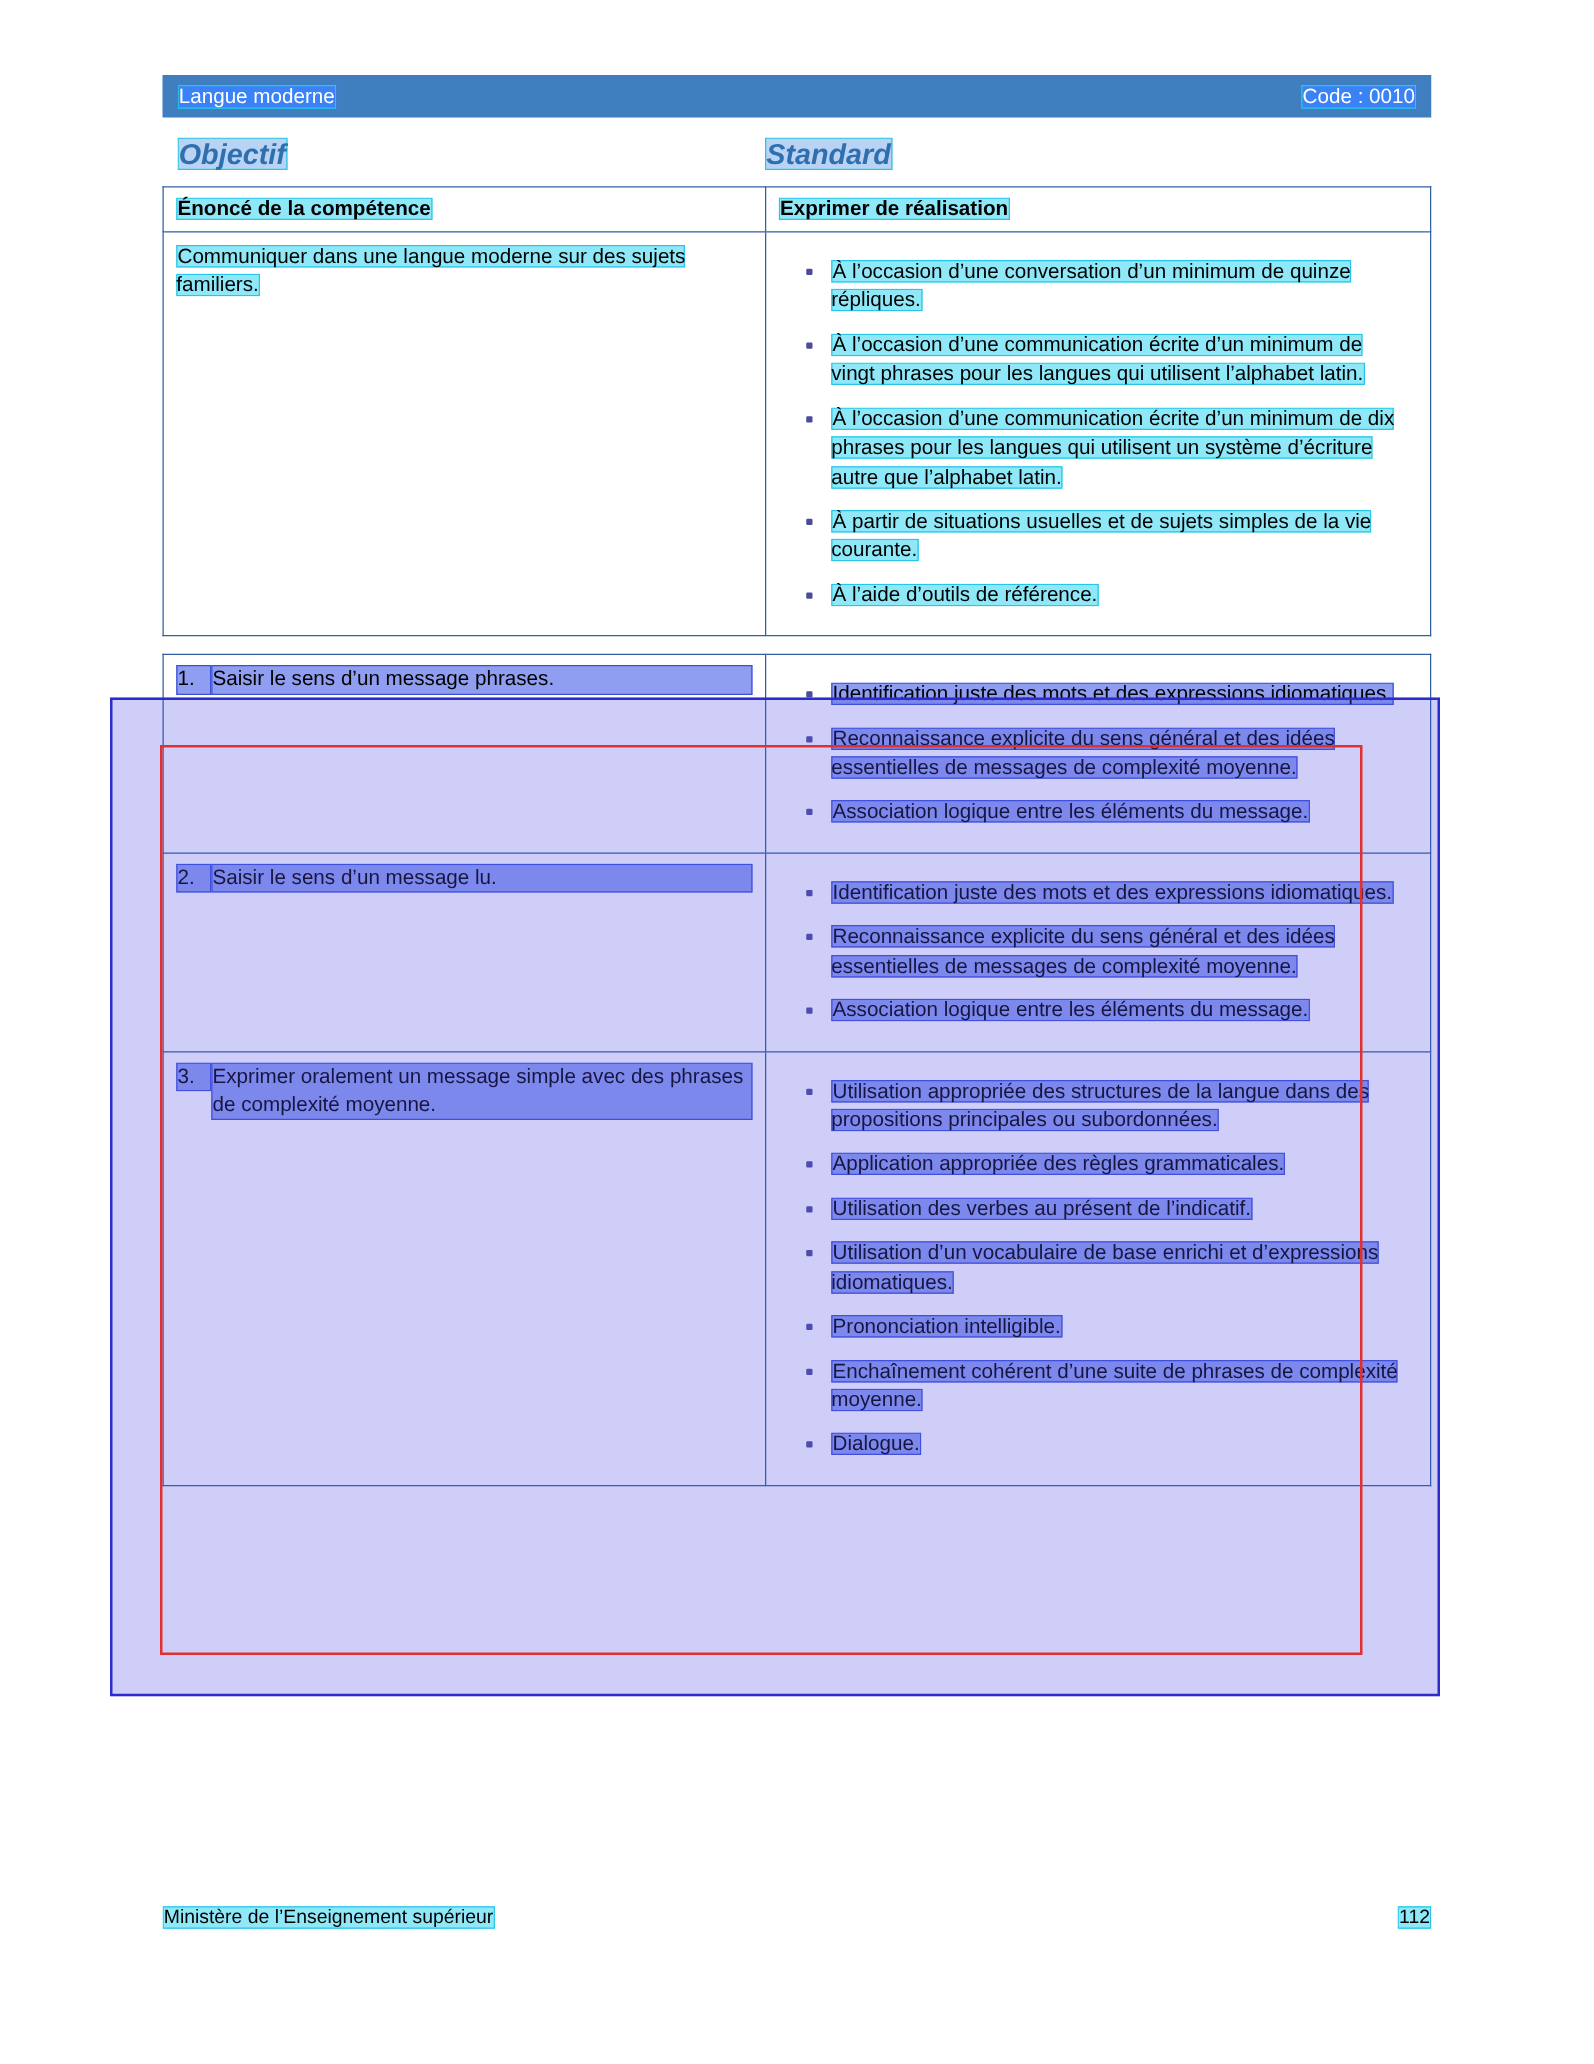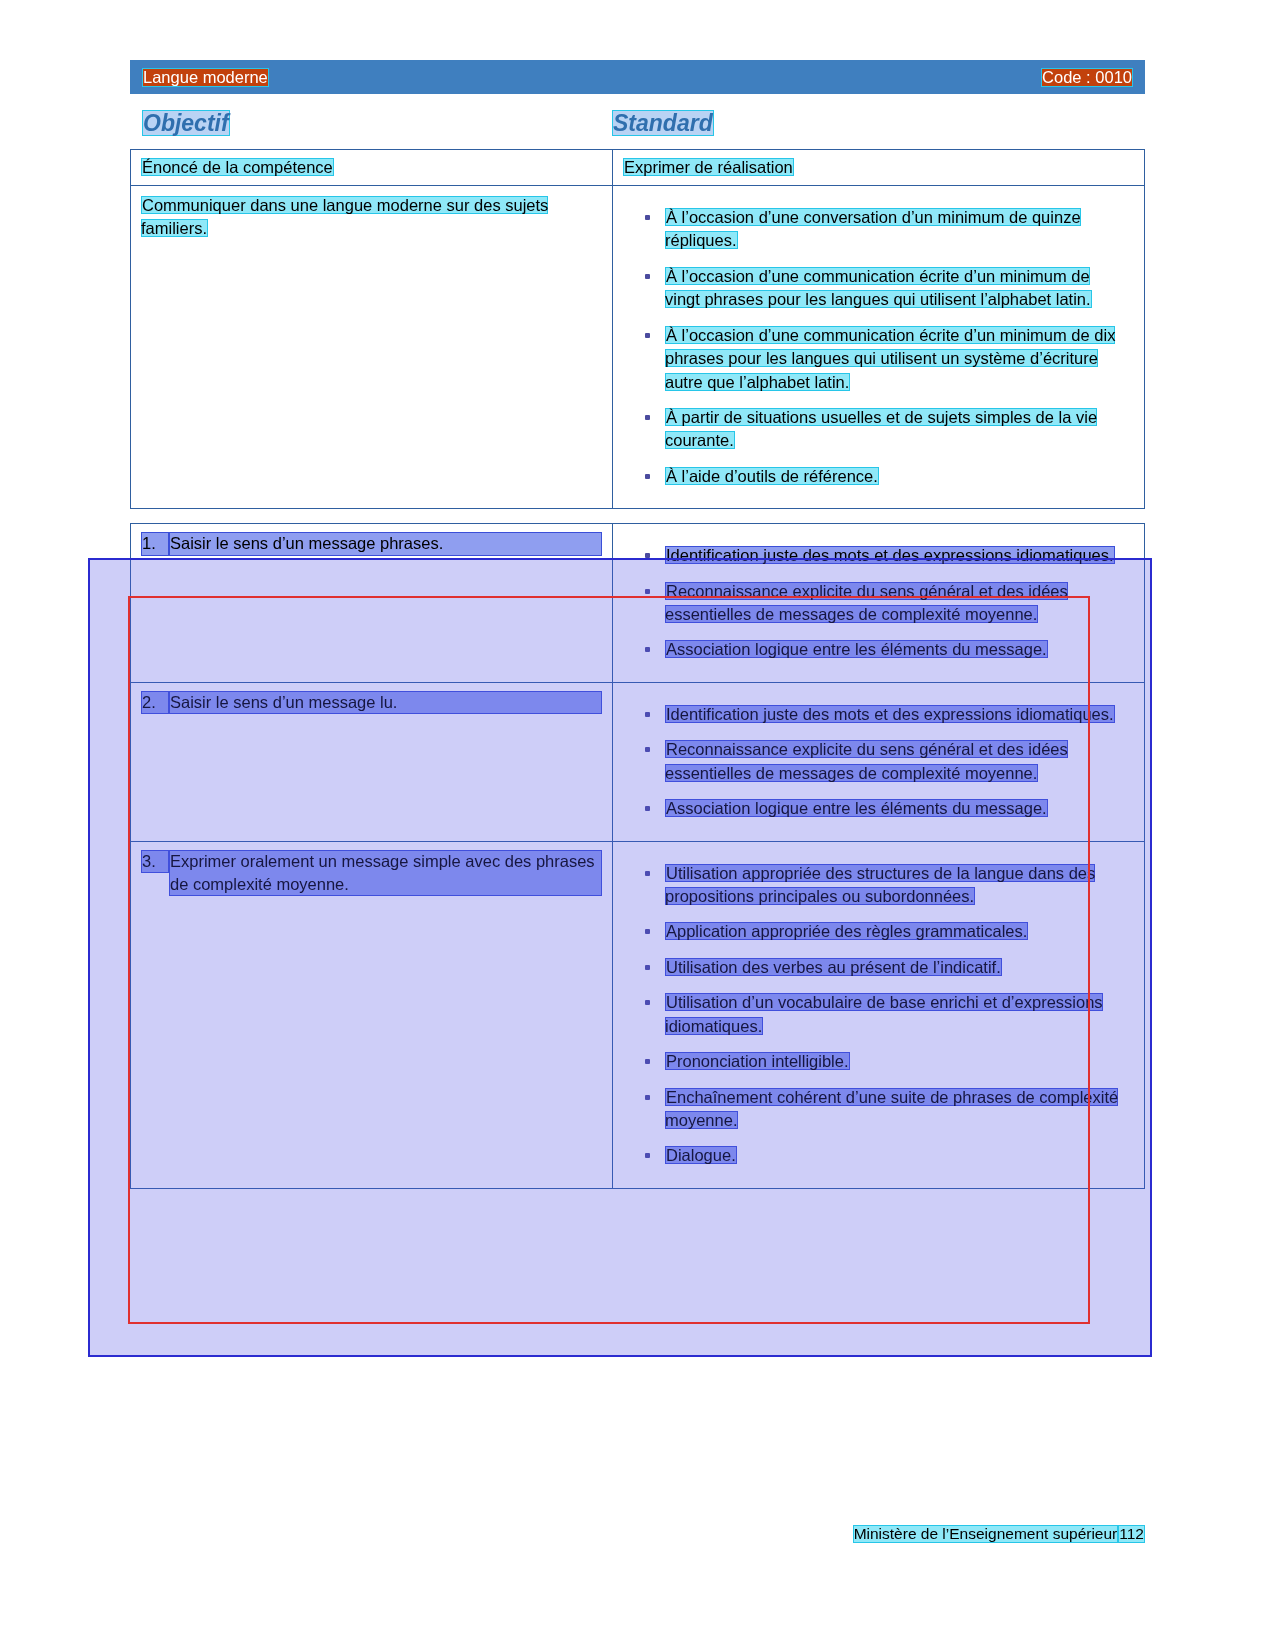--- a/index.html
+++ b/index.html
@@ -50,21 +50,21 @@
     color: #ffffff;
     height: 34px;
     display: flex;
     align-items: center;
     justify-content: space-between;
     padding: 0 12px;
     box-sizing: border-box;
     font-size: 16.5px;
   }
   .title-bar .hl {
-    background: #c2410c;
+    background: #3b82f6;
     box-shadow: 0 0 0 1px #27c6e8 inset;
     color: #ffffff;
   }
 
   
   .obj-std {
     display: flex;
     margin-top: 16px;
     margin-bottom: 12px;
     font-style: italic;
@@ -83,21 +83,21 @@
     table-layout: fixed;
   }
   table.cmp td, table.cmp th {
     border: 1px solid #2f5fa0;
     vertical-align: top;
     padding: 8px 10px;
     font-size: 16.5px;
     text-align: left;
   }
   table.cmp th {
-    font-weight: normal;
+    font-weight: bold;
   }
   col.c1 { width: 482px; }
 
   .sep-space { height: 14px; }
 
   ul.crit {
     list-style: none;
     margin: 12px;
     padding: 0;
   }
@@ -154,21 +154,21 @@
     pointer-events: none;
   }
 
   
   .footer {
     position: absolute;
     left: 130px;
     right: 130px;
     bottom: 108px;
     display: flex;
-    justify-content: flex-end;
+    justify-content: space-between;
     font-size: 15.5px;
   }
 </style>
 </head>
 <body>
 
 <div class="page">
 
 
   <div class="title-bar">

